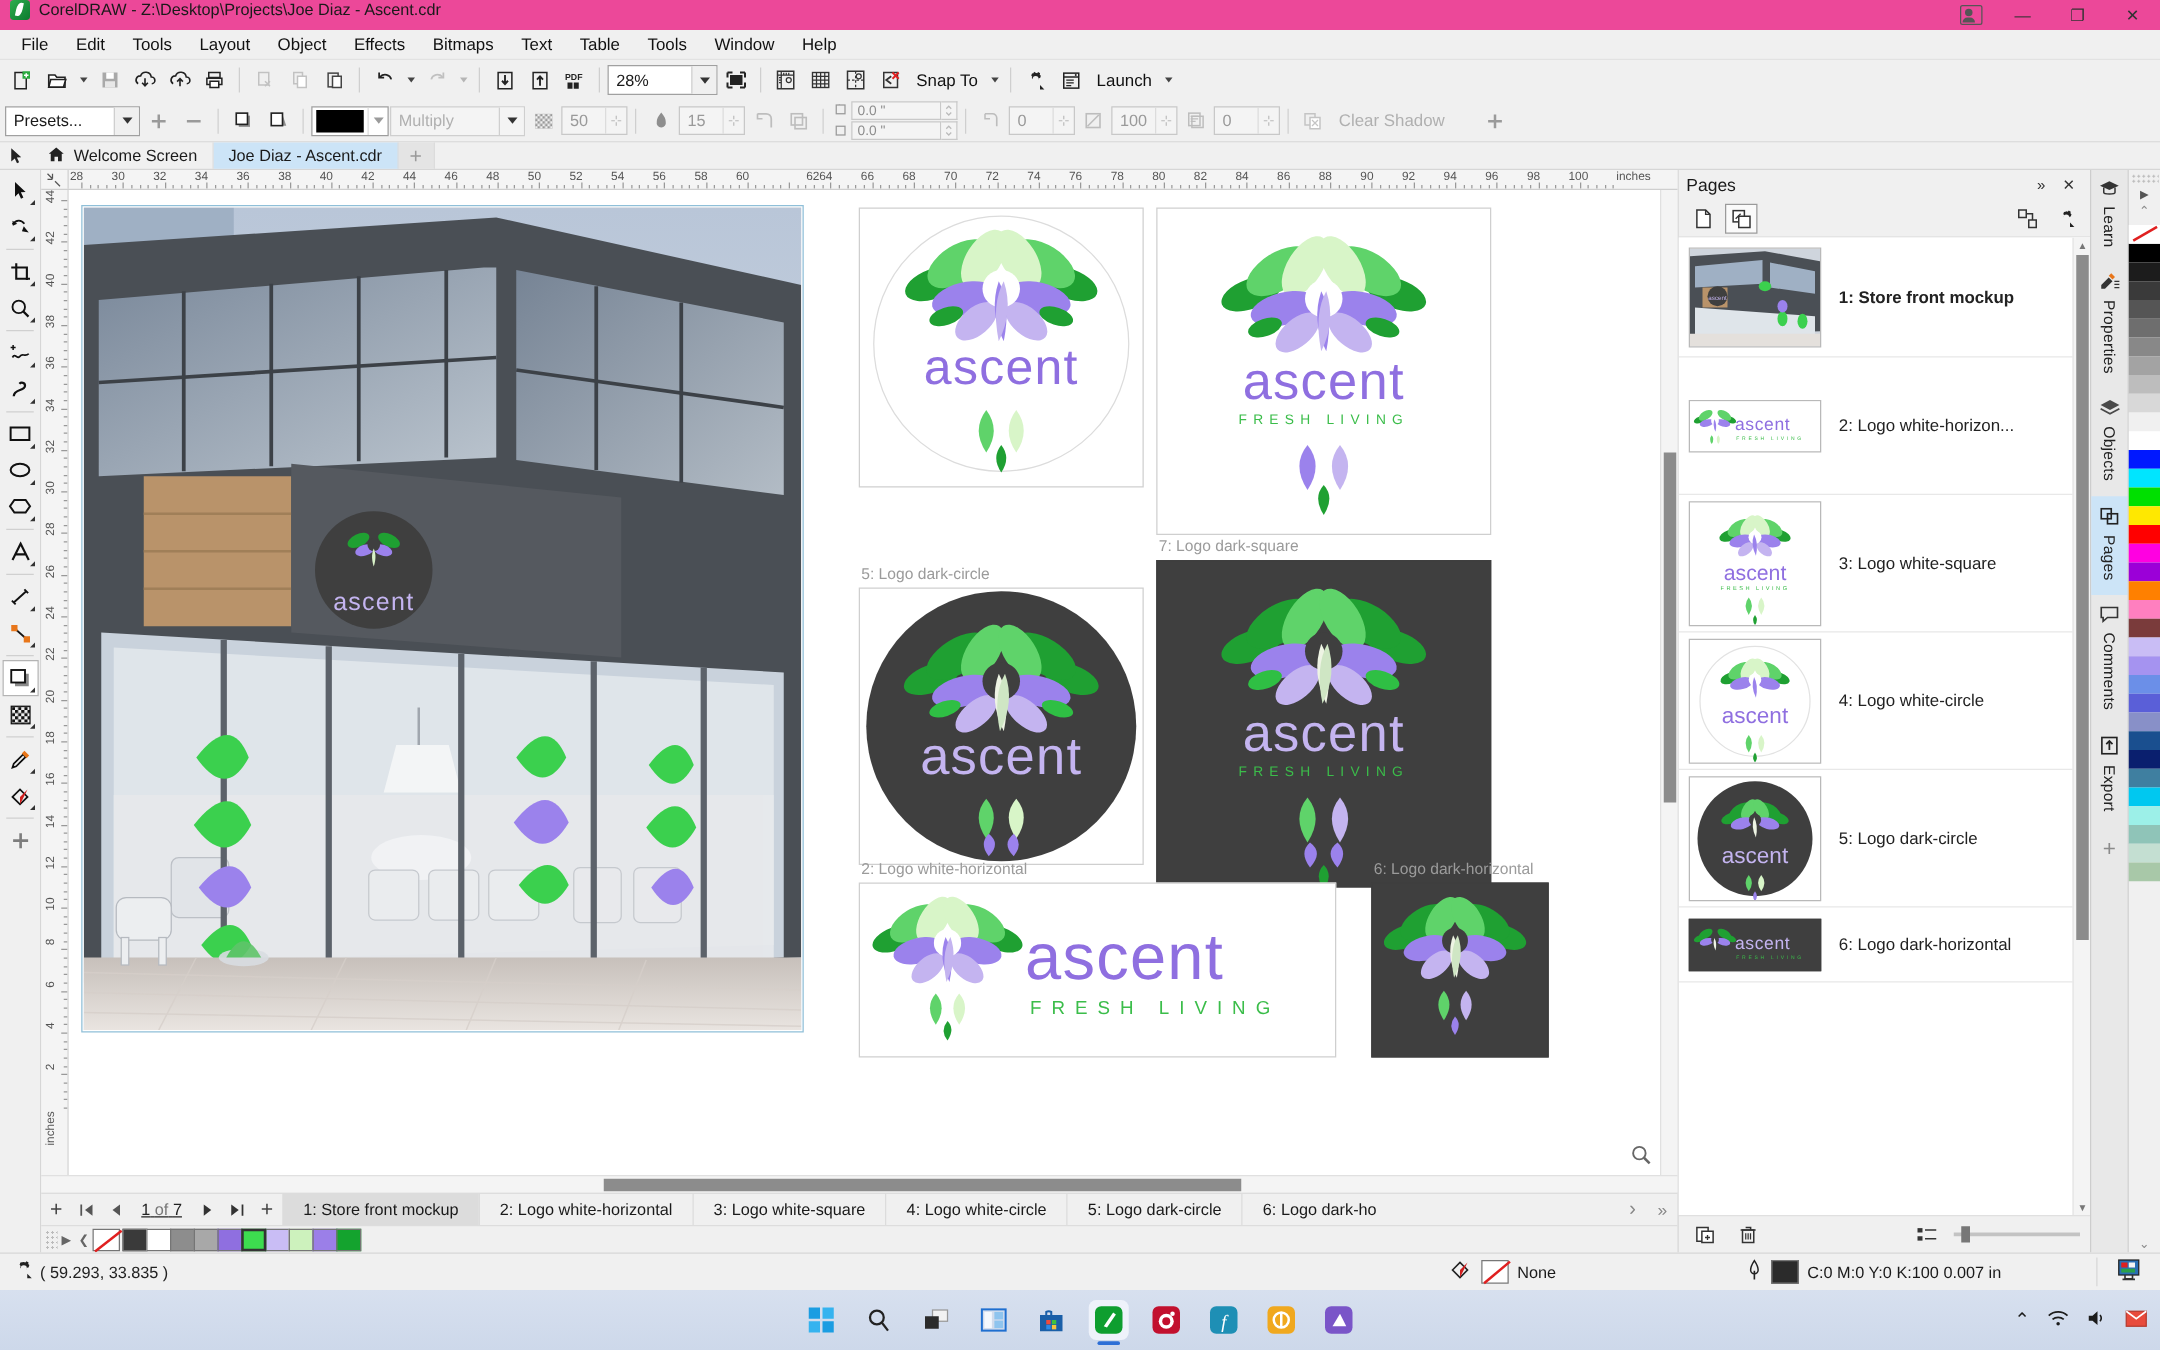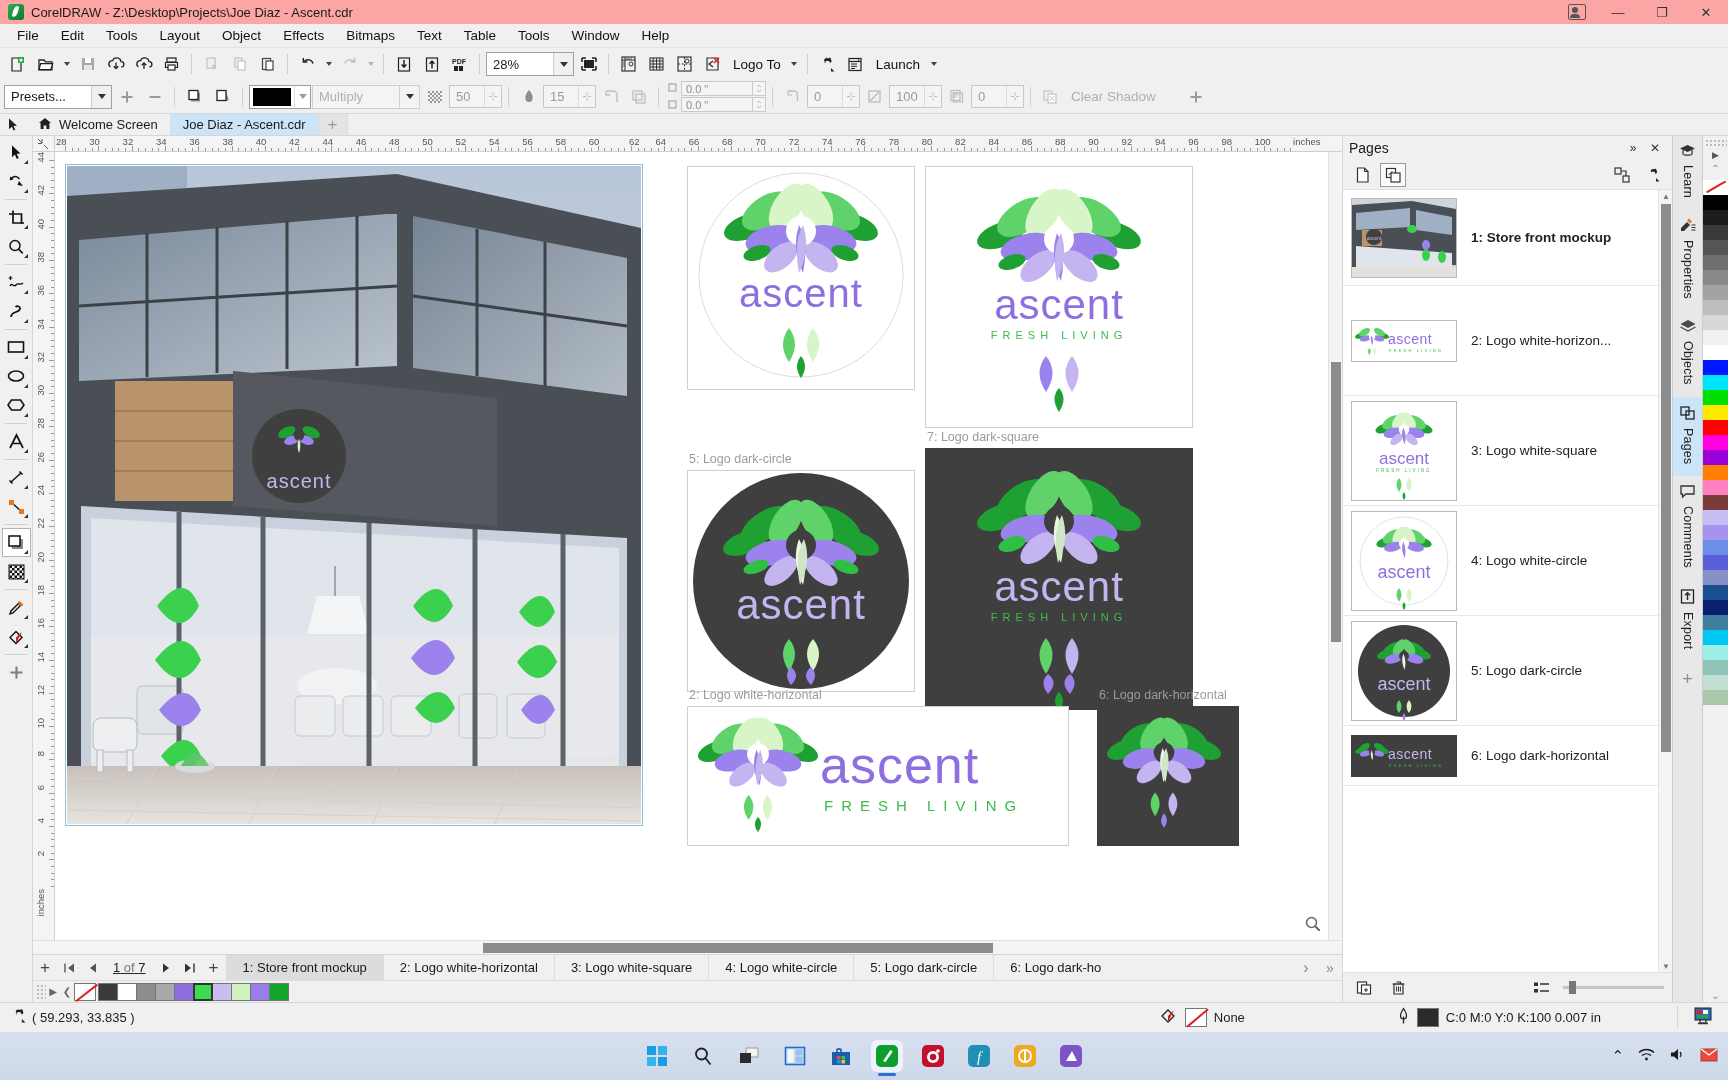--- a/index.html
+++ b/index.html
@@ -7,21 +7,21 @@
   body {
     font-family: "Liberation Sans", sans-serif;
     font-size: 13px;
     background:#f0f0f0;
     color:#1a1a1a;
     -webkit-font-smoothing: antialiased;
   }
   .app { position:relative; width:1728px; height:1080px; display:flex; flex-direction:column; }
 
   
-  .titlebar { height:24px; background:#fca5a5; display:flex; align-items:center; position:relative; flex:none; }
+  .titlebar { height:24px; background:#ec4899; display:flex; align-items:flex-start; position:relative; flex:none; }
   .tb-logo { width:16px; height:16px; margin:0 7px 0 8px; border-radius:3px;
              background:linear-gradient(135deg,#2eae4e,#0c7a2e); position:relative; }
   .tb-logo:after{content:"";position:absolute;left:5px;top:2px;width:5px;height:11px;background:#fff;
              border-radius:60% 0 60% 0; transform:rotate(12deg);}
   .tb-title { font-size:13px; color:#1a1a1a; }
   .tb-right { position:absolute; right:0; top:0; height:24px; display:flex; align-items:center; }
   .tb-btn { width:44px; height:24px; display:flex; align-items:center; justify-content:center; font-size:13px; color:#333; }
   .acct-icon{ width:18px;height:16px;border:1.4px solid #555;border-radius:2px;margin-right:10px;position:relative;}
   .acct-icon:after{content:"";position:absolute;left:3px;top:2px;width:6px;height:6px;border-radius:50%;background:#555;}
   .acct-icon:before{content:"";position:absolute;left:1px;bottom:1px;width:10px;height:4px;border-radius:4px 4px 0 0;background:#555;}
@@ -331,21 +331,21 @@
           <circle cx="12" cy="6" r="2" fill="none" stroke="#333" stroke-width="1"></circle>
         </svg>
     </div>
     <div class="tbtn">
       <svg width="19" height="18" viewBox="0 0 19 18">
           <path d="M4 3h11v12H4z" fill="none" stroke="#333" stroke-width="1.2"></path>
           <path d="M10 6l-4 3 4 3" fill="none" stroke="#333" stroke-width="1.4"></path>
           <path d="M11 3l5 5M16 3l-5 5" stroke="#e02020" stroke-width="1.5"></path>
         </svg>
     </div>
-    <div class="tlabel">Logo To</div>
+    <div class="tlabel">Snap To</div>
     <div class="caret"></div>
     <div class="sep"></div>
     <div class="tbtn">
       <svg width="19" height="19" viewBox="0 0 19 19">
           <path d="M9.5 3.2l1.2.3.8-.9 1.6 1-.3 1.2.9.8-.6 1.8-1.2.2-.3 1.1-1.8.5-.9-.9-1.1.4-1.4-1.3.4-1.1-.8-.9.6-1.7 1.2-.2.4-1.1z" fill="#222"></path>
           <circle cx="9.5" cy="8.2" r="2.4" fill="#f0f0f0"></circle>
           <path d="M13 13l3.5 3.5h-3.5z" fill="#222"></path>
         </svg>
     </div>
     <div class="tbtn">
@@ -767,21 +767,21 @@
             <div class="rmark" style="left: 516.16px; height: 3px;"></div>
             <div class="rmark" style="left: 522.82px; height: 3px;"></div>
             <div class="rmark" style="left: 529.48px; height: 3px;"></div>
             <div class="rmark" style="left: 536.14px; height: 3px;"></div>
             <div class="rtick" style="left: 533.8px;">60</div>
             <div class="rmark" style="left: 542.8px; height: 5px;"></div>
             <div class="rmark" style="left: 549.46px; height: 3px;"></div>
             <div class="rmark" style="left: 556.12px; height: 3px;"></div>
             <div class="rmark" style="left: 562.78px; height: 3px;"></div>
             <div class="rmark" style="left: 569.44px; height: 3px;"></div>
-            <div class="rtick" style="left: 574px;">62</div>
+            <div class="rtick" style="left: 590px;">62</div>
             <div class="rmark" style="left: 576.1px; height: 5px;"></div>
             <div class="rmark" style="left: 582.76px; height: 3px;"></div>
             <div class="rmark" style="left: 589.42px; height: 3px;"></div>
             <div class="rmark" style="left: 596.08px; height: 3px;"></div>
             <div class="rmark" style="left: 602.74px; height: 3px;"></div>
             <div class="rtick" style="left: 600.4px;">64</div>
             <div class="rmark" style="left: 609.4px; height: 5px;"></div>
             <div class="rmark" style="left: 616.06px; height: 3px;"></div>
             <div class="rmark" style="left: 622.72px; height: 3px;"></div>
             <div class="rmark" style="left: 629.38px; height: 3px;"></div>

